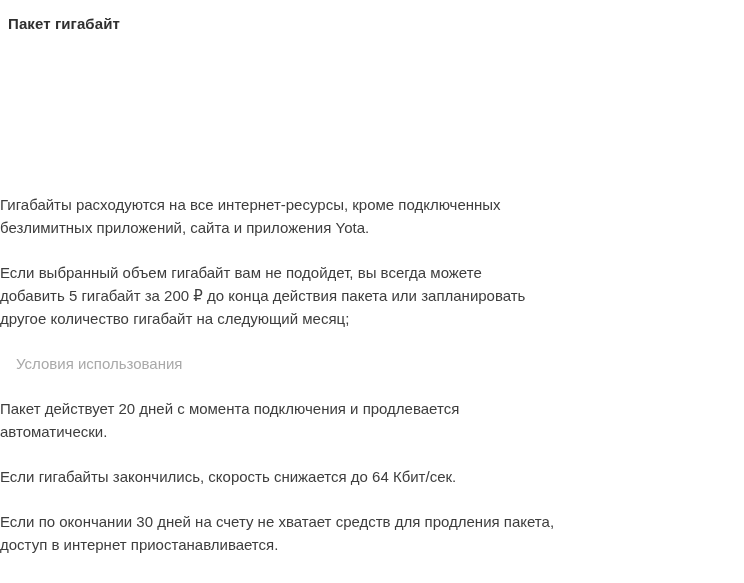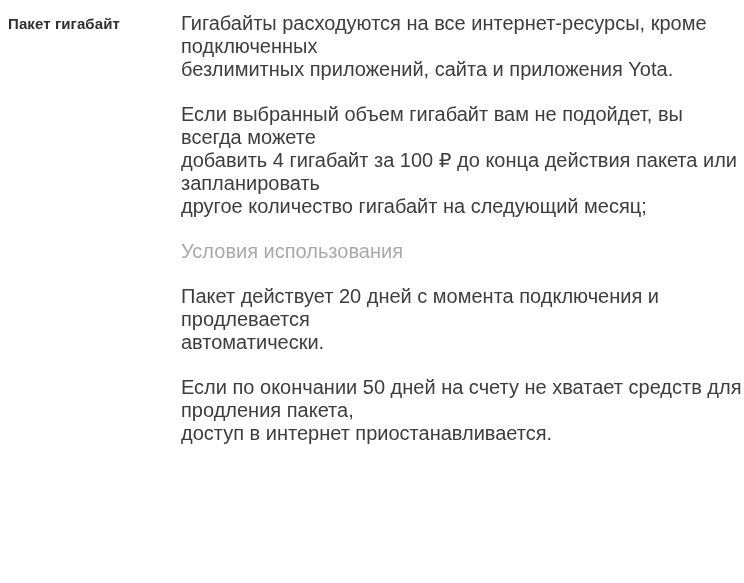--- a/index.html
+++ b/index.html
@@ -15,72 +15,75 @@
     height:583px;
     background:var(--bg-color);
     font-family:"Liberation Sans","DejaVu Sans",sans-serif;
     overflow:hidden;
     position:relative;
   }
   .spec-row{
     display:flex;
     align-items:flex-start;
     padding-top:12px;
+    flex-direction:column;
   }
   .label-col{
     width:181px;
     flex:0 0 181px;
     padding-left:8px;
   }
   .label-col .row-label{
     font-size:15px;
     line-height:23px;
     font-weight:bold;
     color:var(--label-color);
     letter-spacing:0.1px;
   }
   .content-col{
     flex:1 1 auto;
     min-width:0;
   }
   .content-col p{
-    font-size:20px;
+    font-size:15px;
     line-height:23px;
     color:var(--text-color);
     white-space:pre-line;
     margin:0 0 22px 0;
   }
   .content-col p.subheading{
     color:var(--muted-color);
+    margin-left:16px;
   }
 </style>
 </head>
 <body>
 
 <div class="screen">
   <div class="spec-row">
 
     <div class="label-col">
       <div class="row-label">Пакет гигабайт</div>
     </div>
 
     <div class="content-col">
       <p>Гигабайты расходуются на все интернет-ресурсы, кроме подключенных
 безлимитных приложений, сайта и приложения Yota.</p>
 
       <p>Если выбранный объем гигабайт вам не подойдет, вы всегда можете
-добавить 4 гигабайт за 100 ₽ до конца действия пакета или запланировать
+добавить 5 гигабайт за 200 ₽ до конца действия пакета или запланировать
 другое количество гигабайт на следующий месяц;</p>
 
       <p class="subheading">Условия использования</p>
 
       <p>Пакет действует 20 дней с момента подключения и продлевается
 автоматически.</p>
 
+      <p>Если гигабайты закончились, скорость снижается до 64 Кбит/сек.</p>
 
-      <p>Если по окончании 50 дней на счету не хватает средств для продления пакета,
+      <p>Если по окончании 30 дней на счету не хватает средств для продления пакета,
 доступ в интернет приостанавливается.</p>
 
 
     </div>
 
   </div>
 </div>
 
 </body></html>

